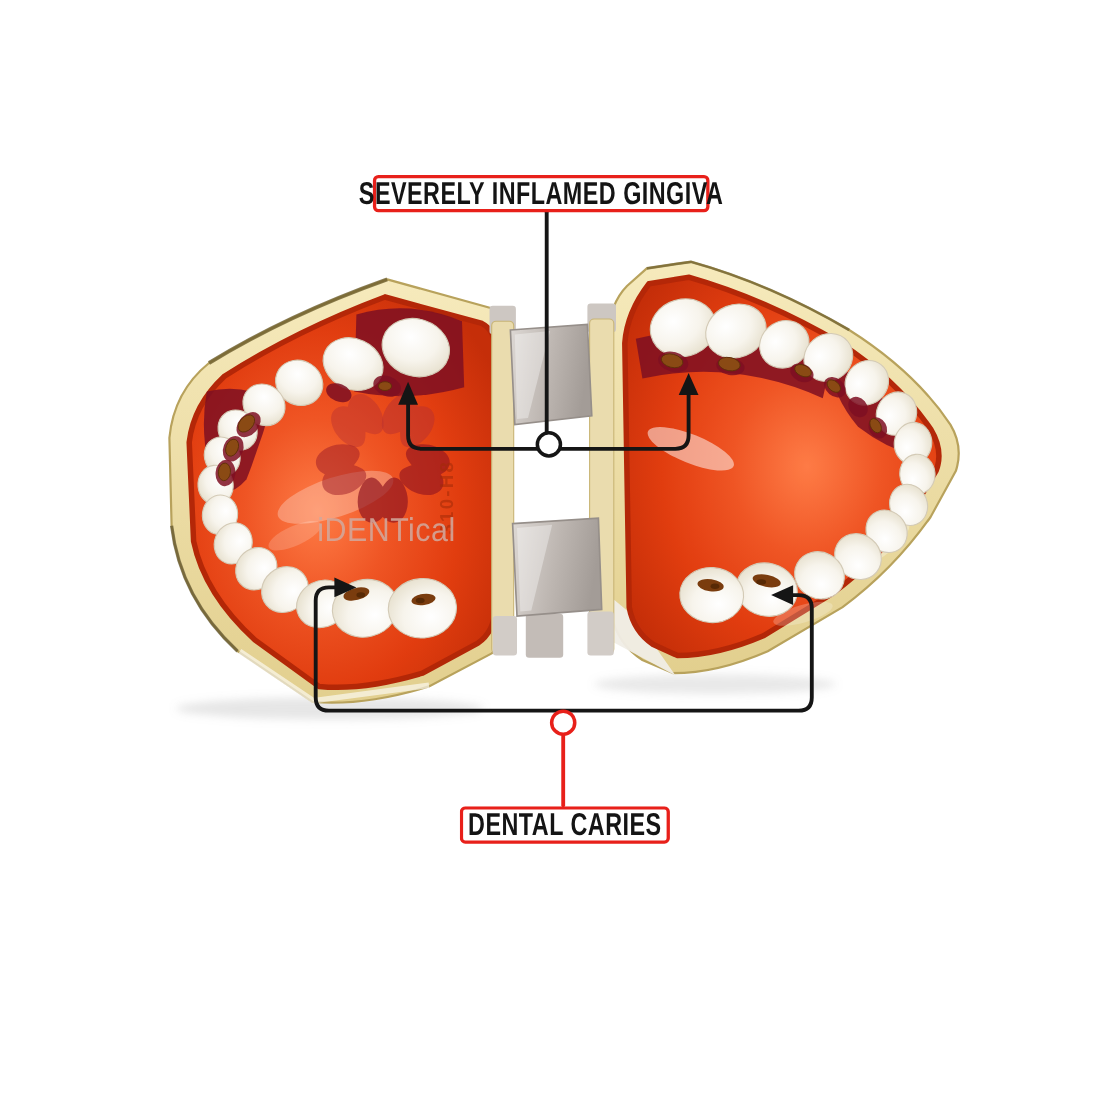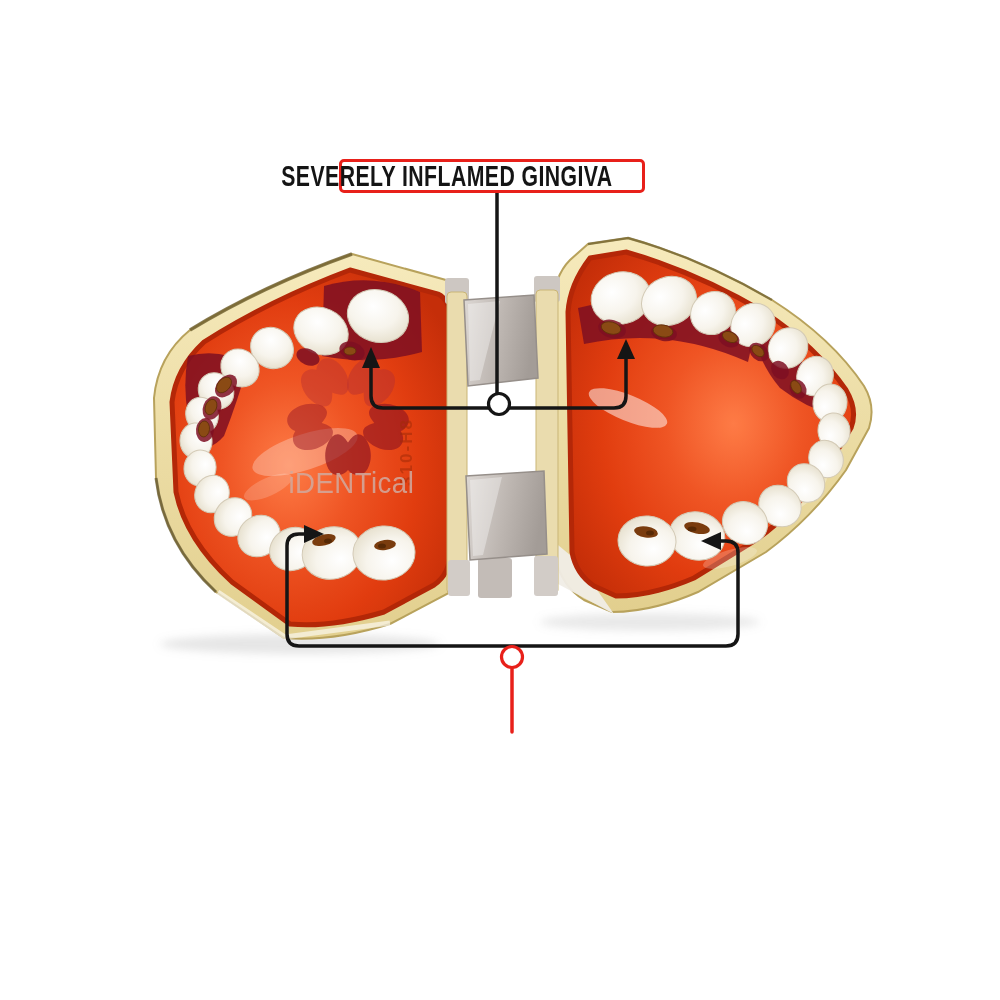--- a/index.html
+++ b/index.html
@@ -3,21 +3,21 @@
 <meta charset="utf-8">
 <style>
   html,body{margin:0;padding:0;}
   body{width:1000px;height:1000px;background:#ffffff;font-family:"Liberation Sans",sans-serif;overflow:hidden;}
   .stage{position:relative;width:1000px;height:1000px;background:var(--page-white,#fff);}
   .stage svg.model{position:absolute;left:0;top:0;}
   .callout-label{
     position:absolute;box-sizing:border-box;
     border:3px solid var(--accent-red,#e8201a);
     border-radius:5px;background:#fff;
-    display:flex;align-items:center;justify-content:flex-end;
+    display:flex;align-items:center;justify-content:center;
     z-index:5;
   }
   .callout-label .txt{
     font-weight:700;font-size:25px;color:#141414;white-space:nowrap;
     transform:scale(0.85,1.15);letter-spacing:0.5px;
   }
   .label-top{left:339px;top:159px;width:306px;height:34px;}
   .label-bottom{left:418px;top:733px;width:191px;height:34px;}
   .watermark-txt{
     position:absolute;left:283px;top:466px;width:136px;text-align:center;
@@ -232,16 +232,19 @@
     <polygon class="ah" points="324,534 304,525 304,543"></polygon>
     <polygon class="ah" points="701,541 721,532 721,550"></polygon>
     <circle class="node-r" cx="512" cy="657" r="10.5"></circle>
     <path class="ln-red" d="M512,669 L512,732"></path>
   </g>
 </svg>
 
   <div class="callout-label label-top">
     <span class="txt">SEVERELY INFLAMED GINGIVA</span>
   </div>
+  <div class="callout-label label-bottom">
+    <span class="txt">DENTAL CARIES</span>
+  </div>
 
   <div class="watermark-txt">iDENTical</div>
 
 </div>
 
 </body></html>

